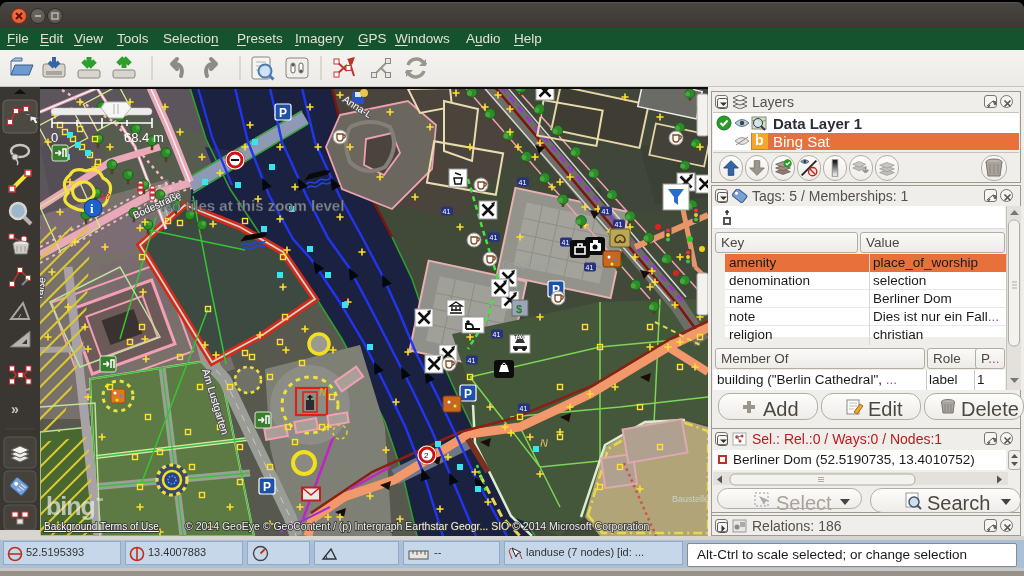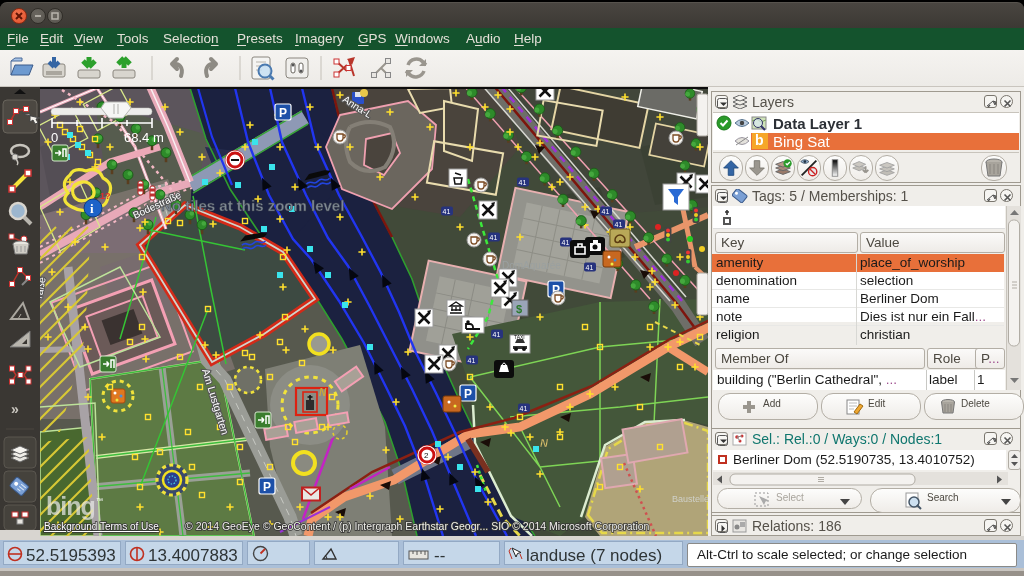--- a/index.html
+++ b/index.html
@@ -10,25 +10,25 @@
 #title-text{position:absolute;left:78px;top:4px;font-size:15.5px;font-weight:bold;color:#dfdbd3;letter-spacing:0.2px}
 #menubar{position:absolute;left:0;top:28px;width:1024px;height:22px;background:#14532d;color:#e4e0d8;font-size:13.5px}
 #menubar span{position:absolute;top:3px}
 #menubar u{text-decoration:underline;text-underline-offset:2px}
 #toolbar{position:absolute;left:0;top:50px;width:1024px;height:37px;background:linear-gradient(#f5f3f0,#edebe7);border-bottom:1px solid #c9c5be}
 #leftbar{position:absolute;left:0;top:87px;width:40px;height:443px;background:#3a3733}
 #leftbar-bottom{position:absolute;left:0;top:530px;width:40px;height:11px;background:#d8d5d0}
 #map{position:absolute;left:40px;top:87px;width:668px;height:449px;background:#46493f}
 #rightpanel{position:absolute;left:708px;top:87px;width:316px;height:449px;background:#f0eeea}
 #statusbar{position:absolute;left:0;top:536px;width:1024px;height:40px;background:#d8d5d0}
-.seg{position:absolute;top:5px;height:24px;background:#c5d7e9;border:1px solid #93a9c4;color:#2e3436;font-size:17px}
+.seg{position:absolute;top:5px;height:24px;background:#c5d7e9;border:1px solid #93a9c4;color:#2e3436;font-size:11px}
 .panel{position:absolute;background:#f0eeea;border:1px solid #9f9a90}
 .pbtn{position:absolute;width:13px;height:13px;border:1px solid #7a766e;border-radius:3px;background:#f6f5f2}
 .white{background:#fff}
-button,.ubtn{position:absolute;background:linear-gradient(#fdfdfc,#efecE8);border:1px solid #b3aea5;border-radius:12px;color:#4c4840;font-size:10px}
+button,.ubtn{position:absolute;background:linear-gradient(#fdfdfc,#efecE8);border:1px solid #b3aea5;border-radius:12px;color:#4c4840;font-size:20px}
 .cell{position:absolute;font-size:13.5px;color:#1a1a1a;white-space:nowrap;overflow:hidden}
 .hbtn{position:absolute;background:linear-gradient(#fbfaf9,#eeebe7);border:1px solid #b3aea5;border-radius:3px;color:#4c4840;font-size:13.5px}
 </style></head>
 <body>
 
 <div id="win">
 
 <div id="titlebar">
 
  <div class="btn" style="left:11px;background:radial-gradient(circle at 40% 35%,#f0744e,#e0512c);border:1px solid #8a2a12"><svg width="14" height="14" viewBox="0 0 14 14">
@@ -1398,21 +1398,21 @@
           </svg>
  </div>
 
  <div class="hbtn" style="left:3px;top:46px;width:143px;height:21px">
           <span style="position:absolute;left:5px;top:2px">Key</span>
         </div>
  <div class="hbtn" style="left:148px;top:46px;width:145px;height:21px">
           <span style="position:absolute;left:5px;top:2px">Value</span>
         </div>
 
- <div class="abs white" style="left:0;top:68px;width:292px;height:68px">
+ <div class="abs white" style="left:13px;top:68px;width:292px;height:83px">
 
   <div class="abs" style="left:0;top:0;width:292px;height:18px;background:#e8703a">
    <div class="cell" style="left:4px;top:1px;width:140px">amenity</div>
             <div class="cell" style="left:148px;top:1px;width:142px">place_of_worship</div>
   </div>
   <div class="abs" style="left:0;top:18px;width:292px;height:18px;border-bottom:1px solid #e8e8e6">
    <div class="cell" style="left:4px;top:1px;width:140px">denomination</div>
             <div class="cell" style="left:148px;top:1px;width:142px">selection</div>
   </div>
   <div class="abs" style="left:0;top:54px;width:292px;height:18px;border-bottom:1px solid #e8e8e6">
@@ -1489,21 +1489,21 @@
               <path d="M4,5.5l3.5,3.5L11,5.5z" fill="#333"></path>
               <rect x="1.5" y="1.5" width="10" height="10" fill="none" stroke="#555" rx="2"></rect>
             </svg></div>
   <div class="abs" style="left:20px;top:2px"><svg width="16" height="14">
               <rect x="1" y="1" width="13" height="12" fill="#fff" stroke="#aaa"></rect>
               <circle cx="5" cy="5" r="1.8" fill="#c33"></circle>
               <circle cx="10" cy="4" r="1.5" fill="#c33"></circle>
               <circle cx="8" cy="9" r="1.5" fill="#c33"></circle>
               <path d="M5,5l5,-1M5,5l3,4" stroke="#888"></path>
             </svg></div>
-  <div class="abs" style="left:40px;top:1px;font-size:14px;color:#0f766e">Sel.: Rel.:0 / Ways:0 / Nodes:1</div>
+  <div class="abs" style="left:40px;top:1px;font-size:14px;color:#b91c1c">Sel.: Rel.:0 / Ways:0 / Nodes:1</div>
   <div class="pbtn" style="left:272px;top:2px"><svg width="13" height="13">
               <path d="M2,9l6-5M8,4l3,1-1,3z" stroke="#555" fill="#888"></path>
               <path d="M3,10l2,-2" stroke="#555" stroke-width="1.5"></path>
             </svg></div>
   <div class="pbtn" style="left:288px;top:2px;border-radius:7px"><svg width="13" height="13">
               <path d="M3.5,3.5l6,6M9.5,3.5l-6,6" stroke="#555" stroke-width="1.6"></path>
             </svg></div>
  </div>
 
  <div class="abs white" style="left:1px;top:21px;width:293px;height:20px">

